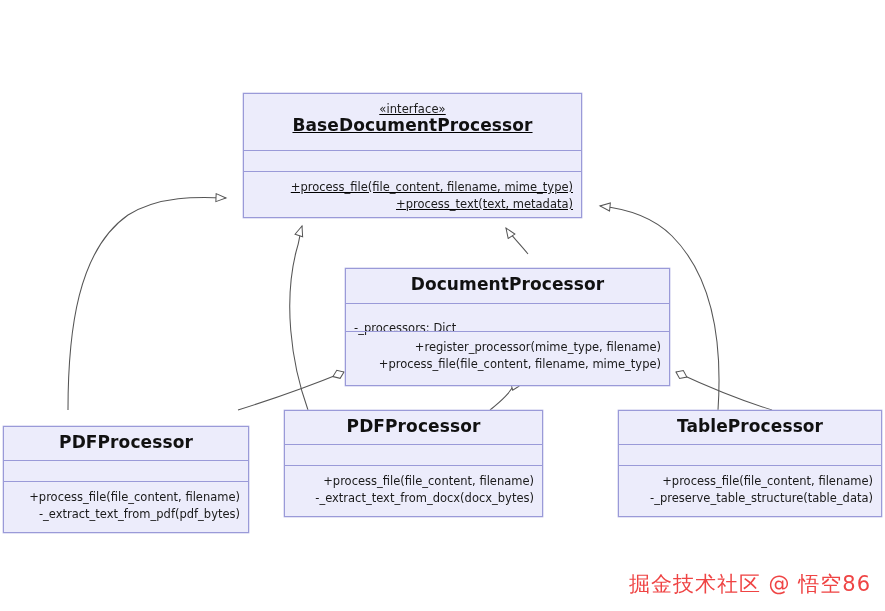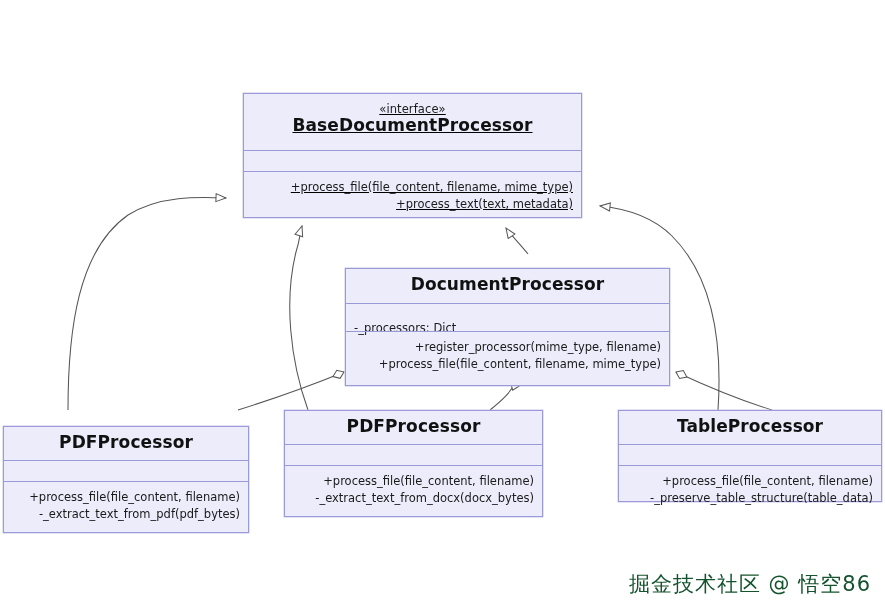--- a/index.html
+++ b/index.html
@@ -71,21 +71,21 @@
     white-space: nowrap;
   }
   .empty-row {
     height: 12px;
   }
   .watermark {
     position: absolute;
     right: 14px;
     bottom: 13px;
     font-size: 21px;
-    color: #14532d;
+    color: #ef4444;
     letter-spacing: 1px;
     font-family: "DejaVu Sans", "Liberation Sans", sans-serif;
     white-space: nowrap;
     user-select: none;
   }
 </style>
 </head>
 <body>
 
 <div id="canvas">
@@ -164,21 +164,21 @@
     </div>
     <div class="compartment c-attrs" style="height:21px;">
       <div class="empty-row"></div>
     </div>
     <div class="compartment c-ops">
       <div class="member">+process_file(file_content, filename)</div>
       <div class="member">-_extract_text_from_docx(docx_bytes)</div>
     </div>
   </div>
 
-  <div class="uml-class" style="left:618px; top:410px; width:264px; height:92px;">
+  <div class="uml-class" style="left:618px; top:410px; width:264px; height:107px;">
     <div class="compartment c-header" style="height:33px;">
       <div class="cname">TableProcessor</div>
     </div>
     <div class="compartment c-attrs" style="height:21px;">
       <div class="empty-row"></div>
     </div>
     <div class="compartment c-ops">
       <div class="member">+process_file(file_content, filename)</div>
       <div class="member">-_preserve_table_structure(table_data)</div>
     </div>

